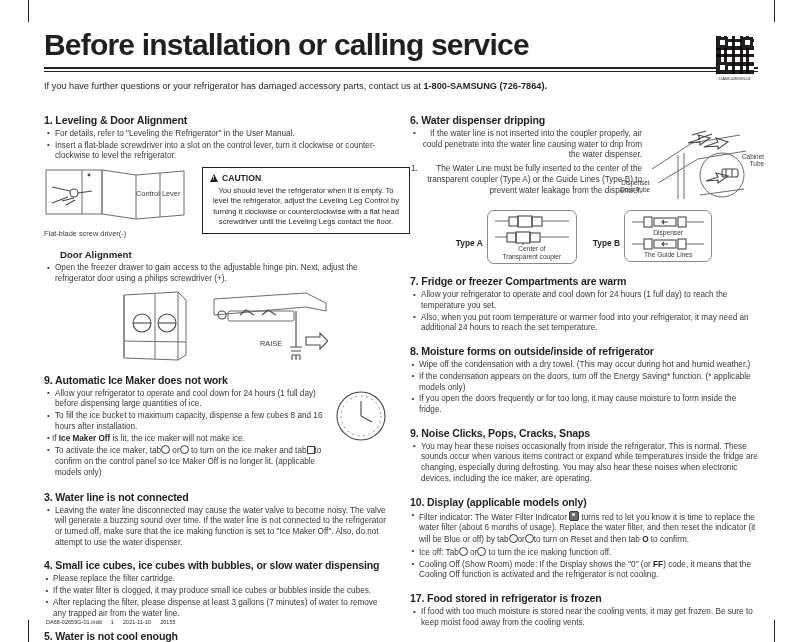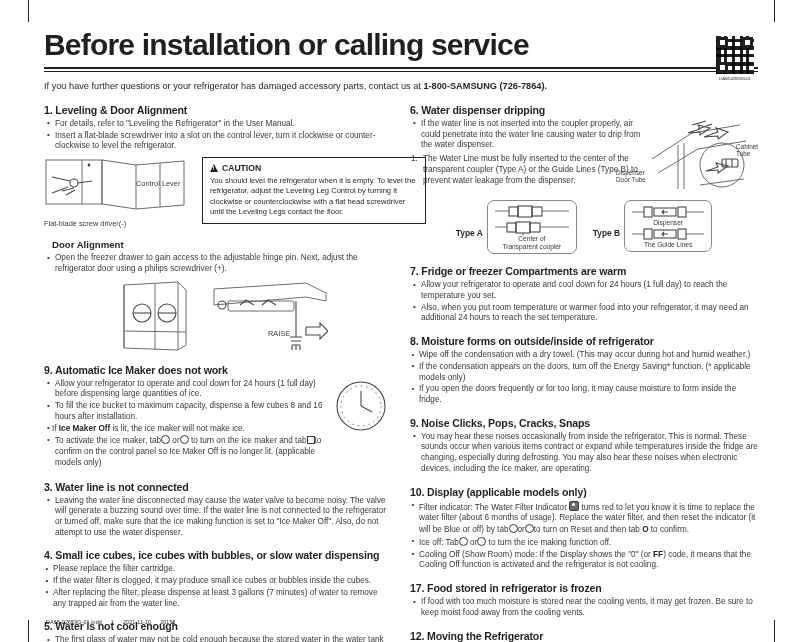--- a/index.html
+++ b/index.html
@@ -93,28 +93,28 @@
   
   .columns {
     display: flex;
     gap: 18px;
   }
   .col { width: 348px; }
 
   h2.sec {
     font-size: 10.6px;
     font-weight: bold;
-    margin: 0 0 3px 0;
+    margin: 10px 0 3px 0;
     letter-spacing: -0.15px;
   }
   h2.sec.spaced { margin-top: 11px; }
   h3.subsec {
     font-size: 9.6px;
     font-weight: bold;
-    margin: 11px 0 3px 8px;
+    margin: 11px 0 3px 16px;
   }
 
   ul.bul, ol.num {
     margin: 0 0 0 0;
     padding: 0;
     list-style: none;
   }
   ul.bul > li {
     font-size: 8.2px;
     line-height: 1.31;
@@ -177,22 +177,23 @@
     content:"";
     position:absolute; left:1.5px; top:1.5px;
     width:3px;height:3px;border-radius:50%;
     background:#fff;
   }
 
   
   .caution {
     border: 1px solid #231f20;
     padding: 5px 7px 6px 7px;
-    width: 224px;
+    width: 208px;
     box-sizing: border-box;
+    text-align: center;
   }
   .caution-head {
     font-size: 8.6px;
     font-weight: bold;
     margin-bottom: 3px;
     display: flex;
     align-items: center;
     gap: 4px;
   }
   .warn-tri {
@@ -230,21 +231,21 @@
   svg { display: block; }
   .ln { fill: none; stroke: #6f6a6c; stroke-width: 1; }
   .ln-d { fill: none; stroke: #4a4648; stroke-width: 1.1; }
   .fig-cap {
     font-size: 7.4px;
     color: #3b3739;
   }
 
   .clock-wrap { margin-left: auto; padding-right: 4px; }
 
-  .sec6-wrap { display:flex; gap:6px; align-items:flex-start; }
+  .sec6-wrap { display:flex; gap:6px; align-items:flex-start;text-align:right; }
   .sec6-text { flex: 1; }
 
   .type-row {
     display: flex;
     justify-content: center;
     gap: 16px;
     margin-top: 3px;
   }
   .type-item { display:flex; align-items:flex-start; gap:4px; }
   .type-label { font-size: 8.4px; font-weight: bold; padding-top: 3px; margin-top: 25px; }
@@ -351,21 +352,21 @@
           <svg width="118" height="74" viewBox="0 0 118 74">
             <path class="ln" d="M4 10 L96 4 L116 14 L116 22 L96 18 L4 26 Z"></path>
             <rect x="18" y="22" width="66" height="10" rx="2" class="ln"></rect>
             <circle cx="12" cy="26" r="4" class="ln-d"></circle>
             <path class="ln-d" d="M30 26 L36 21 L44 26 M52 26 L58 21 L66 26"></path>
             <line class="ln-d" x1="86" y1="22" x2="86" y2="58"></line>
             <path class="ln-d" d="M80 58 L92 58 M81 62 L91 62 M82 66 L90 66"></path>
             <path class="ln-d" d="M82 66 L82 71 M86 66 L86 71 M90 66 L90 71"></path>
             <path class="ln-d" d="M96 48 L110 48 L110 44 L118 52 L110 60 L110 56 L96 56 Z"></path>
           </svg>
-          <div class="raise-label" style="position:absolute;left:58px;top:50px;">RAISE</div>
+          <div class="raise-label" style="position:absolute;left:50px;top:50px;">RAISE</div>
         </div>
       </div>
 
       <h2 class="sec spaced">9. Automatic Ice Maker does not work</h2>
       <div style="display:flex;align-items:flex-start;">
         <ul class="bul" style="flex:1;">
           <li>Allow your refrigerator to operate and cool down for 24 hours (1 full day) before dispensing large quantities of ice.</li>
           <li>To fill the ice bucket to maximum capacity, dispense a few cubes 8 and 16 hours after installation.</li>
           <li style="padding-left:8px;">If <b class="em">Ice Maker Off</b> is lit, the ice maker will not make ice.</li>
           <li>To activate the ice maker, tab<span class="glyph-circ"></span> or<span class="glyph-circ"></span> to turn on the ice maker and tab<span class="glyph-box"></span>to confirm on the control panel so Ice Maker Off is no longer lit. (applicable models only)</li>

